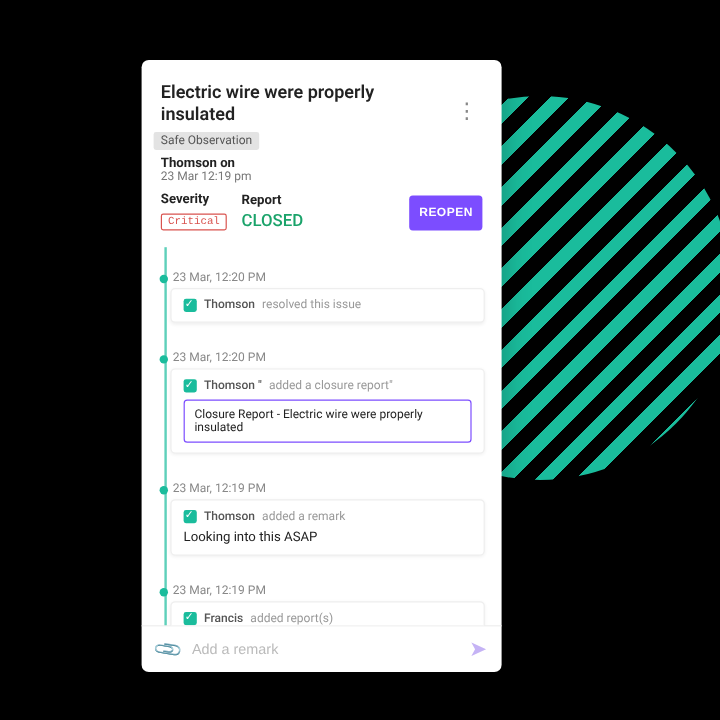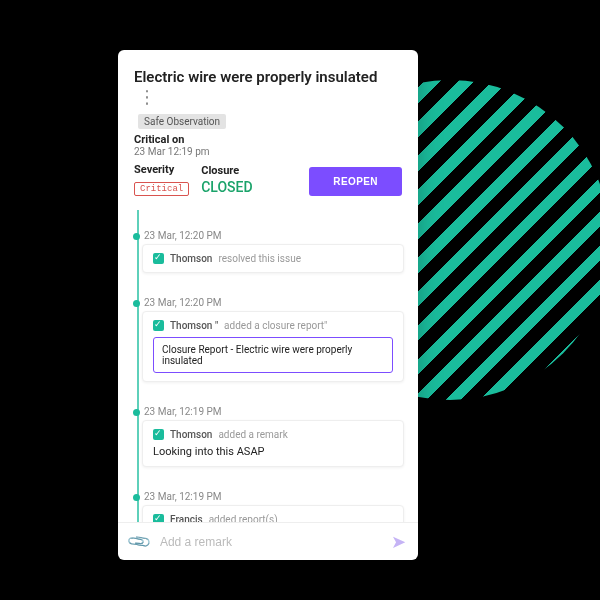--- a/index.html
+++ b/index.html
@@ -30,39 +30,38 @@
   flex-direction: column;
   box-shadow: 0 6px 24px rgba(0,0,0,0.25);
 }
 .scroll {
   flex: 1;
   overflow: hidden;
   padding: 18px 6px 0 6px;
 }
 .header {
   display: flex;
-  align-items: flex-start;
+  align-items: flex-end;
   justify-content: space-between;
   padding: 0 10px;
-  flex-direction: column;
 }
 .title {
   font-size: 15px;
   font-weight: 600;
   color: #222;
 }
 .dots { color: #888; font-size: 18px; line-height: 1; padding: 2px 4px; cursor: pointer; }
 .badge {
   display: inline-block;
   background: #e3e3e3;
   color: #555;
   font-size: 10px;
   padding: 2px 6px;
   border-radius: 2px;
-  margin: 6px 0 2px 14px;
+  margin: 6px 0 2px 4px;
 }
 .meta { padding: 2px 10px; }
 .meta .lbl { font-size: 11px; font-weight: 700; color: #222; }
 .meta .val { font-size: 10px; color: #777; }
 .row2 { display: flex; align-items: flex-end; padding: 4px 10px 8px; gap: 12px; }
 .col .lbl { font-size: 11px; font-weight: 700; color: #222; }
 .sev {
   display: inline-block;
   border: 1px solid #d9534f;
   color: #d9534f;
@@ -72,21 +71,21 @@
   font-family: Liberation Mono, monospace;
 }
 .stat { color: #1aa36a; font-size: 14px; font-weight: 500; }
 .reopen {
   margin-left: auto;
   background: #7c4dff;
   color: #fff;
   border: none;
   font-size: 10px;
   font-weight: 600;
-  padding: 9px 24px;
+  padding: 9px 8px;
   border-radius: 3px;
   cursor: pointer;
   letter-spacing: 0.4px;
   text-align: right;
 }
 .timeline { position: relative; padding: 2px 8px 0 18px; }
 .timeline::before {
   content: "";
   position: absolute;
   left: 13px; top: 6px; bottom: 0;
@@ -191,31 +190,31 @@
   <div class="scroll">
 
     <div class="header">
       <div class="title">Electric wire were properly insulated</div>
       <div class="dots">⋮</div>
     </div>
 
     <span class="badge">Safe Observation</span>
 
     <div class="meta">
-      <div class="lbl">Critical on</div>
+      <div class="lbl">Thomson on</div>
       <div class="val">23 Mar 12:19 pm</div>
     </div>
 
     <div class="row2">
       <div class="col">
         <div class="lbl">Severity</div>
         <span class="sev">Critical</span>
       </div>
       <div class="col">
-        <div class="lbl">Closure</div>
+        <div class="lbl">Report</div>
         <span class="stat">CLOSED</span>
       </div>
       <button class="reopen">REOPEN</button>
     </div>
 
     <div class="timeline">
 
       <div class="tstamp">23 Mar, 12:20 PM</div>
       <div class="card">
         <div class="who">

